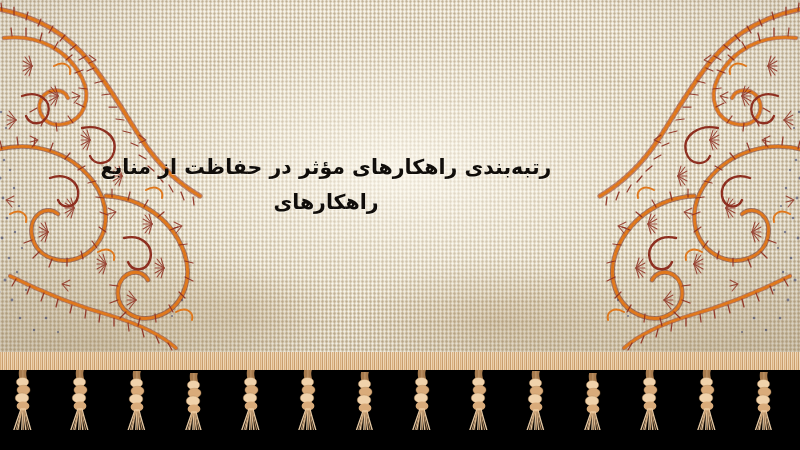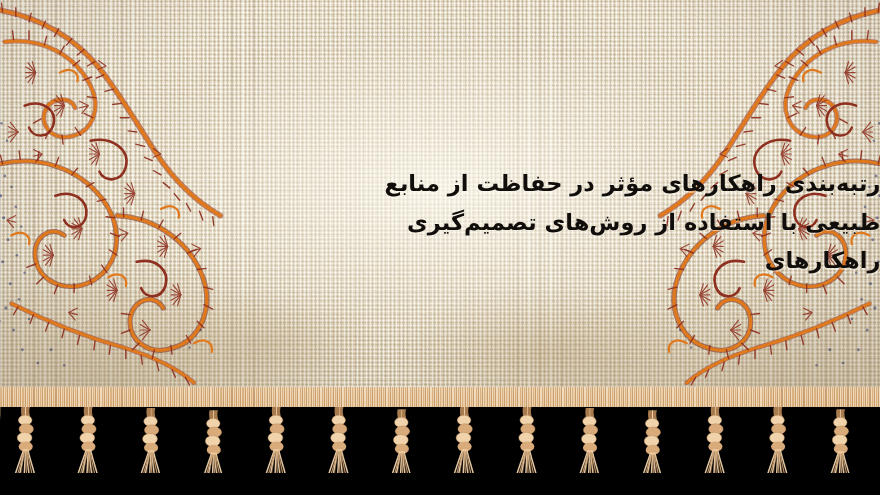--- a/index.html
+++ b/index.html
@@ -66,22 +66,22 @@
   }
 
   
   .orn{position:absolute;top:0;width:232px;height:372px;}
   .orn.left{left:-14px;}
   .orn.right{right:-14px;transform:scaleX(-1);}
   .orn svg{display:block;width:100%;height:100%;}
 
   
   .title-block{
-    position:absolute;left:0;top:150px;width:800px;
-    text-align:right;
+    position:absolute;left:0;top:150px;width:652px;
+    text-align:center;
     direction:rtl;
   }
   .title-line{
     display:block;
     color:#100d0a;
     font-weight:700;
     font-size:20.5px;
     line-height:35px;
     letter-spacing:0px;
     text-shadow:0 1px 0 rgba(255,252,244,.45);
@@ -667,21 +667,20 @@
         <path d="M68 66 c 10 -6, 18 0, 16 8"></path>
         <path d="M112 252 c 10 -6, 18 0, 16 8"></path>
         <path d="M160 190 c 10 -6, 18 0, 16 8"></path>
         <path d="M190 312 c 10 -6, 18 0, 16 8"></path>
       </g>
     </svg>
   </div>
 
   <div class="title-block">
     <span class="title-line">رتبه‌بندی راهکارهای مؤثر در حفاظت از منابع</span>
-    <span class="title-line">طبیعی با استفاده از روش‌های تصمیم‌گیری</span>
     <span class="title-line">راهکارهای</span>
   </div>
 
   <div class="selvedge"></div>
 
   <div class="fringe">
       <div class="tassel" style="left: 10px; top: 0px;">
       <svg viewBox="0 0 26 78" xmlns="http://www.w3.org/2000/svg">
         <defs>
           <linearGradient id="cg0" x1="0" y1="0" x2="1" y2="0">

